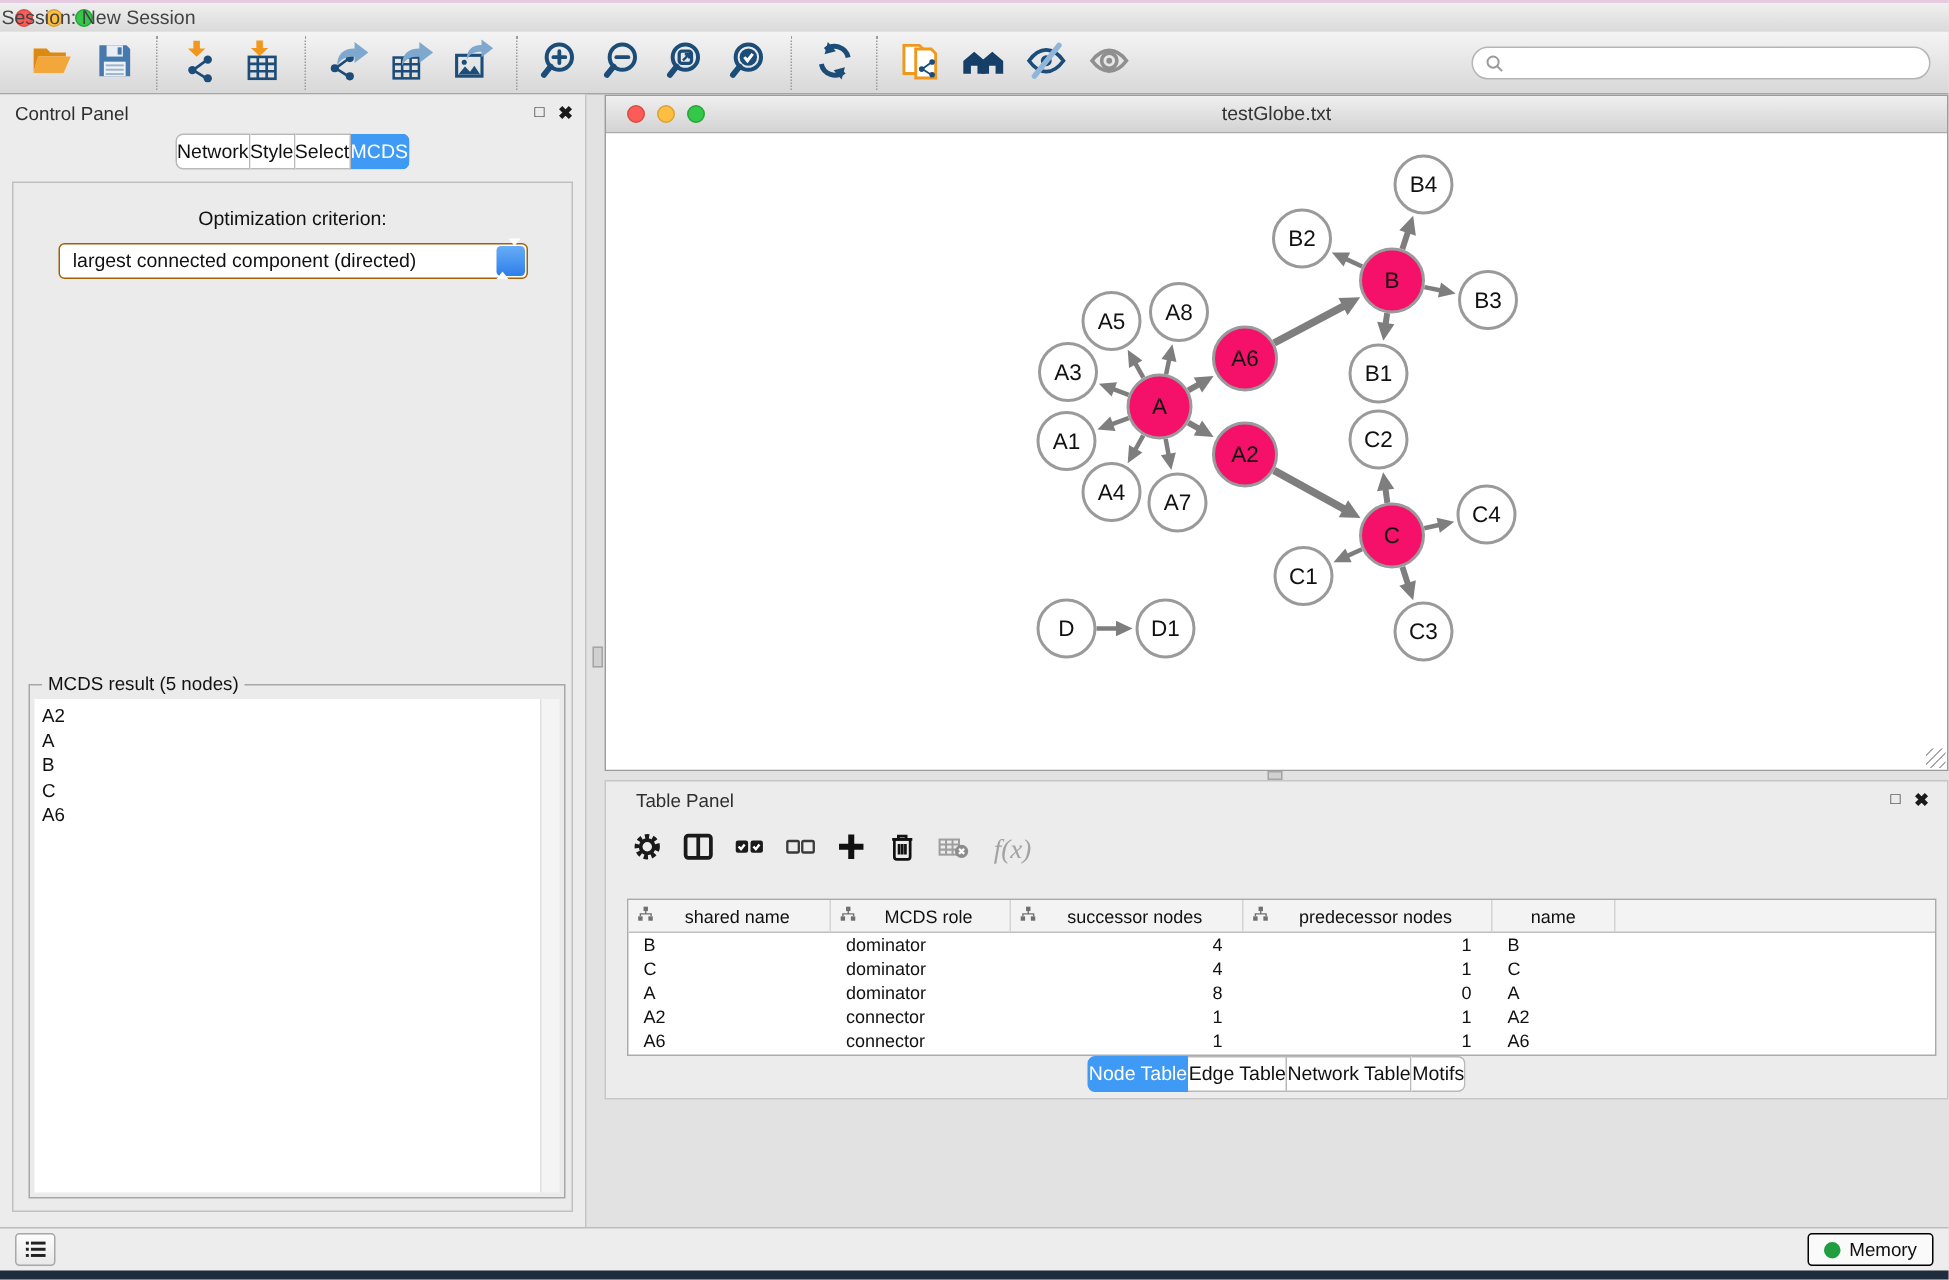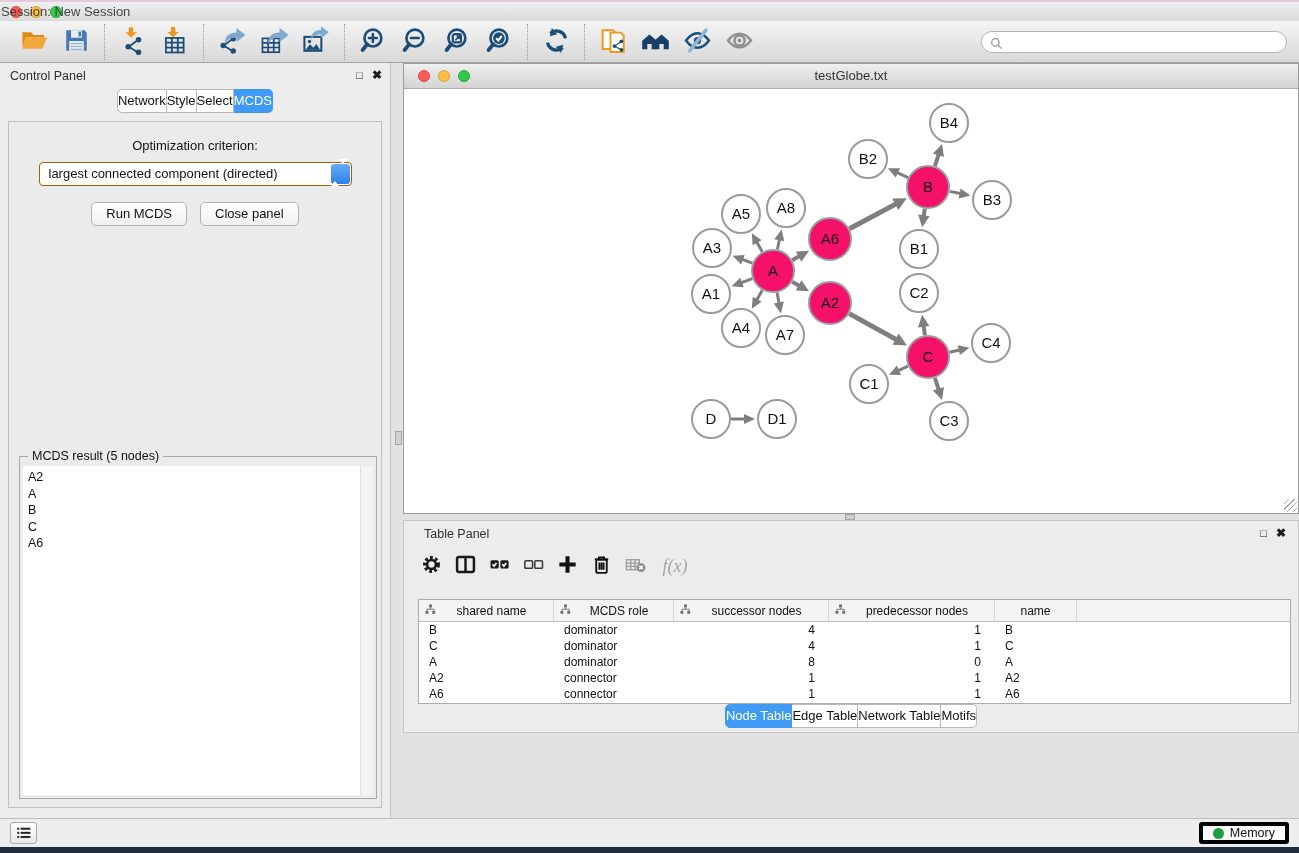--- a/index.html
+++ b/index.html
@@ -104,21 +104,21 @@
   .tr{display:flex;height:16px;line-height:16px;font-size:12px;color:#111;}
   .td{box-sizing:border-box;white-space:nowrap;overflow:hidden;}
   #tp-tabs{position:absolute;left:0;right:0;bottom:4px;display:flex;justify-content:center;}
   
   #status-bar{position:absolute;left:0;right:0;top:818px;height:29px;background:#EDEDED;
     border-top:1px solid #BDBDBD;box-sizing:border-box;}
   #list-btn{position:absolute;left:10px;top:3px;width:27px;height:22px;box-sizing:border-box;
     border:1px solid #A8A8A8;border-radius:3px;background:linear-gradient(#FDFDFD,#E9E9E9);
     display:flex;align-items:center;justify-content:center;padding:0;}
   #memory-btn{position:absolute;right:10px;top:3px;height:22px;box-sizing:border-box;
-    border:4px solid #000000;border-radius:3px;background:#FAFAFA;display:flex;align-items:center;
+    border:1px solid #000000;border-radius:3px;background:#FAFAFA;display:flex;align-items:center;
     gap:6px;padding:0 10px;font-size:12.5px;color:#111;font-family:"Liberation Sans",sans-serif;}
   #memory-dot{width:11px;height:11px;border-radius:50%;background:#1E9E3E;}
   #bottom-strip{position:absolute;left:0;right:0;top:847px;height:6px;background:#1F2C3C;}
 </style>
 </head>
 <body>
 
 <div id="desktop-strip"></div>
 
 <div id="main-titlebar">
@@ -324,24 +324,20 @@
       <span class="seg">Select</span>
       <span class="seg active">MCDS</span>
     </div>
   <div id="cp-content">
     <div id="opt-label">Optimization criterion:</div>
     <div id="opt-select">
       <span id="opt-select-text">largest connected component (directed)</span>
       <span id="opt-stepper">
         <span class="chev-up"></span><span class="chev-down"></span>
       </span>
-    </div>
-    <div id="cp-buttons">
-      <button class="mac-btn">Run MCDS</button>
-      <button class="mac-btn">Close panel</button>
     </div>
     <div id="result-box">
       <span id="result-legend">MCDS result (5 nodes)</span>
       <div id="result-list">
           <div class="result-item">A2</div>
           <div class="result-item">A</div>
           <div class="result-item">B</div>
           <div class="result-item">C</div>
           <div class="result-item">A6</div>
         </div>

